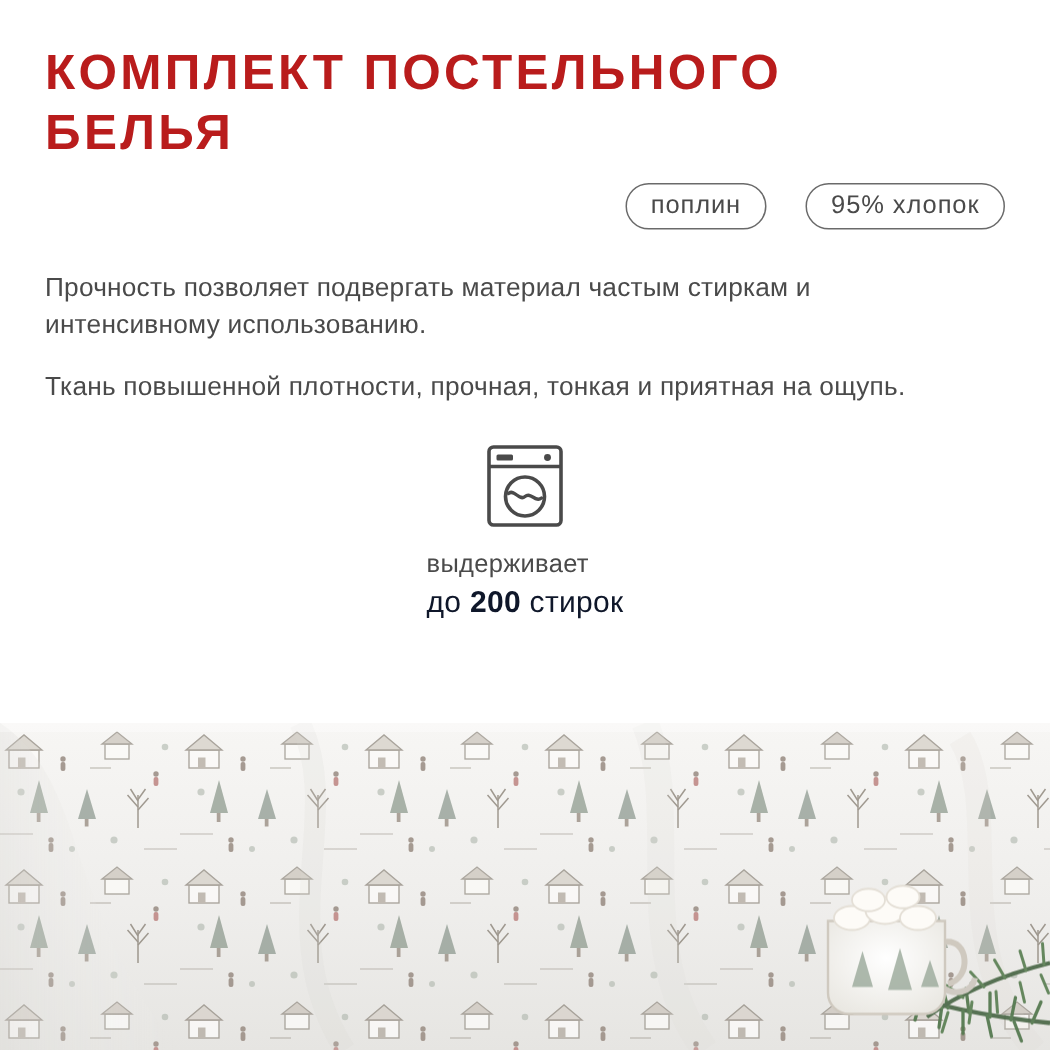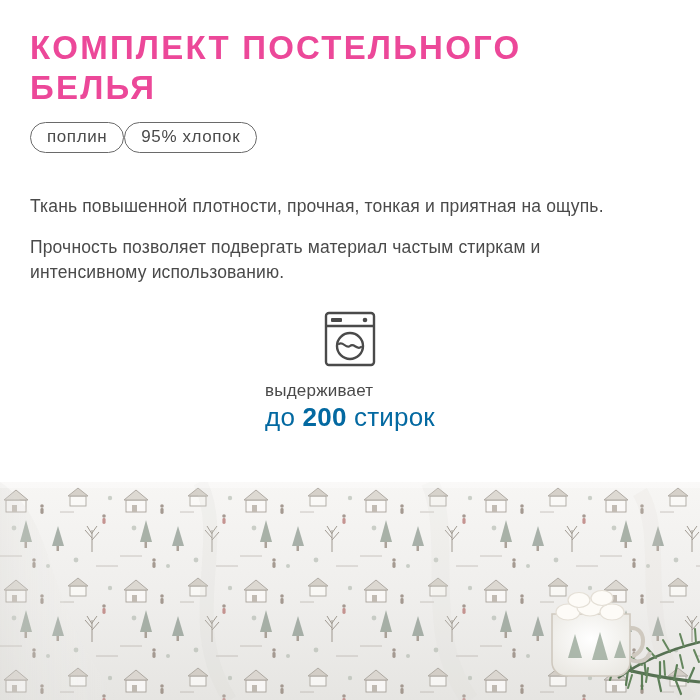--- a/index.html
+++ b/index.html
@@ -22,29 +22,30 @@
     overflow: hidden;
   }
   .content {
     padding: 28px 30px 0 30px;
   }
   .title {
     font-size: 33px;
     line-height: 40px;
     font-weight: bold;
     letter-spacing: 2.2px;
-    color: #ec4899;
+    color: #b91c1c;
     text-transform: uppercase;
     margin: 0 0 14px 0;
     max-width: 620px;
   }
   .badges {
     display: flex;
-    gap: 0;
-    margin-bottom: 41px;
+    gap: 26px;
+    margin-bottom: 26px;
+    justify-content: flex-end;
   }
   .badge {
     border: 1.6px solid #6a6a6a;
     border-radius: 16px;
     padding: 4px 16px 5px 16px;
     font-size: 17px;
     color: #4a4a4a;
     letter-spacing: 0.6px;
     white-space: nowrap;
   }
@@ -73,22 +74,22 @@
     flex-direction: column;
     justify-content: center;
   }
   .wash-small {
     font-size: 17px;
     color: #4a4a4a;
     line-height: 20px;
     letter-spacing: 0.2px;
   }
   .wash-big {
-    font-size: 26px;
-    color: #0369a1;
+    font-size: 20px;
+    color: #0f172a;
     line-height: 32px;
     letter-spacing: 0.2px;
   }
   .wash-big b {
     font-weight: bold;
   }
   .photo {
     position: absolute;
     left: 0;
     bottom: 0;
@@ -108,22 +109,22 @@
 
   <div class="content">
 
     <h1 class="title">КОМПЛЕКТ ПОСТЕЛЬНОГО БЕЛЬЯ</h1>
 
     <div class="badges">
       <span class="badge">поплин</span>
       <span class="badge">95% хлопок</span>
     </div>
 
+    <p class="para">Прочность позволяет подвергать материал частым стиркам и интенсивному использованию.</p>
     <p class="para">Ткань повышенной плотности, прочная, тонкая и приятная на ощупь.</p>
-    <p class="para">Прочность позволяет подвергать материал частым стиркам и интенсивному использованию.</p>
 
     <div class="washes">
       <span class="wash-icon">
         <svg width="52" height="56" viewBox="0 0 52 56" fill="none" xmlns="http://www.w3.org/2000/svg">
           <rect x="2" y="2" width="48" height="52" rx="3" stroke="#4a4a4a" stroke-width="2.4" fill="none"></rect>
           <line x1="2" y1="15" x2="50" y2="15" stroke="#4a4a4a" stroke-width="2.4"></line>
           <rect x="7" y="7" width="11" height="4" rx="1" fill="#4a4a4a"></rect>
           <circle cx="41" cy="9" r="2.3" fill="#4a4a4a"></circle>
           <circle cx="26" cy="35" r="13" stroke="#4a4a4a" stroke-width="2.4" fill="none"></circle>
           <path d="M15 33 C19 29.5, 22 38.5, 26 35 C30 31.5, 33 39.5, 37 36" stroke="#4a4a4a" stroke-width="2.2" fill="none" stroke-linecap="round"></path>

